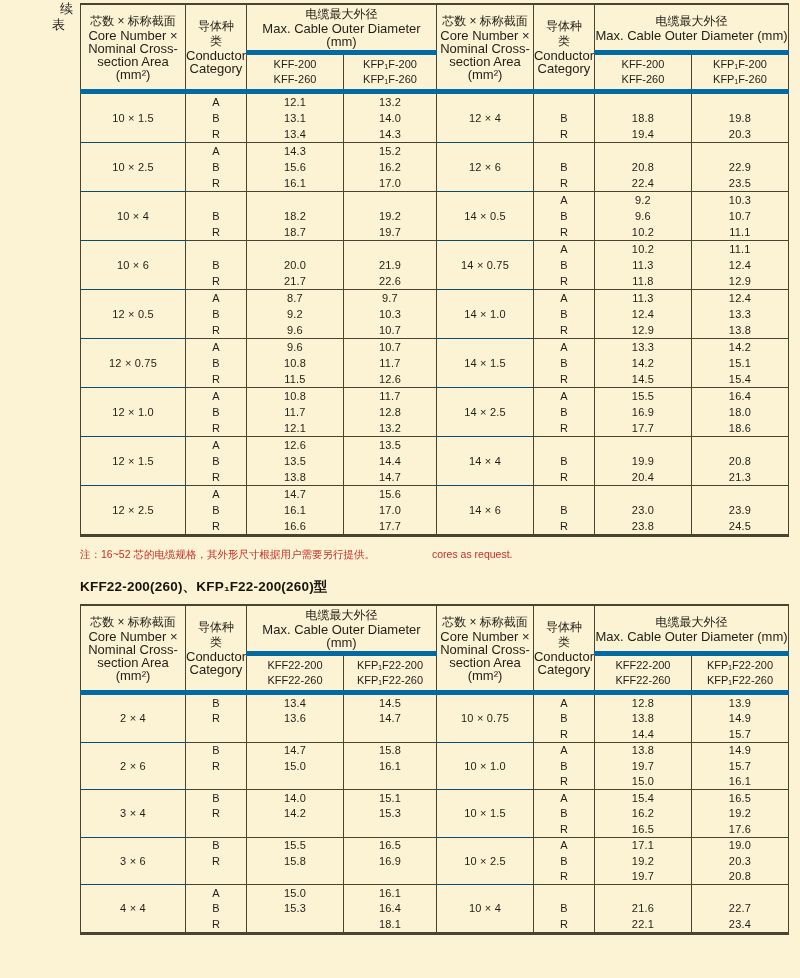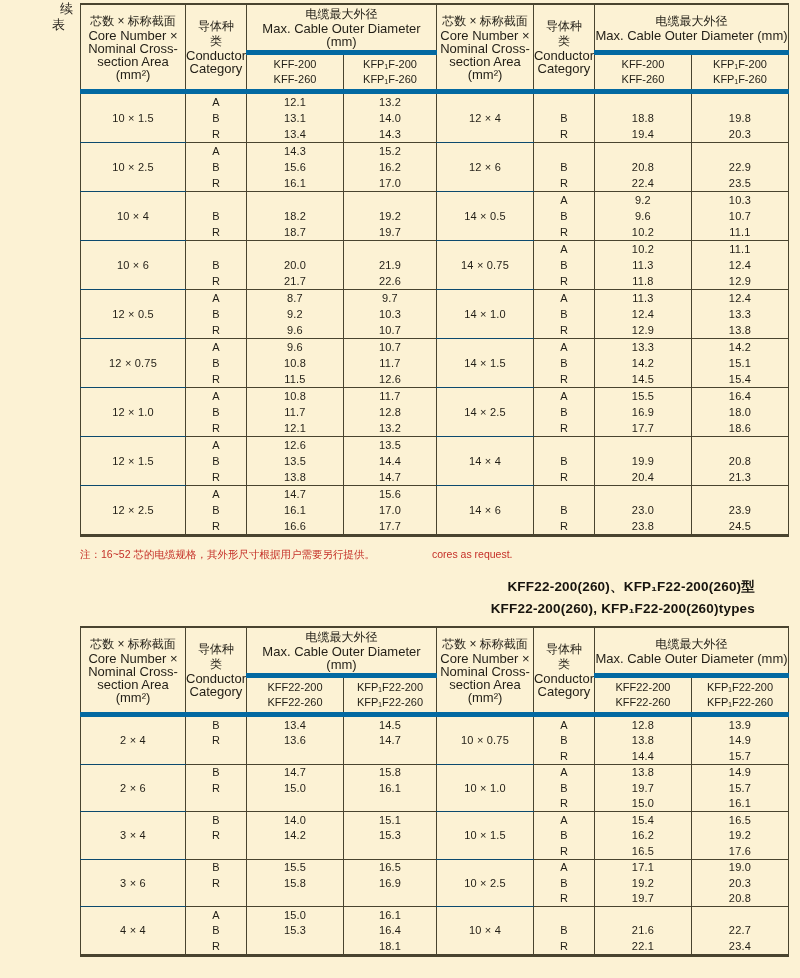--- a/index.html
+++ b/index.html
@@ -42,21 +42,21 @@
   tr.grp-end td{border-bottom:1px solid #49442f;}
   tbody td.spec{border-bottom:1px solid #0c4a6e;}
   .remarks{
     width:675px;margin:10px 0 0 80px;
     display:flex;color:#c53028;font-size:10.5px;line-height:15px;
   }
   .remarks .zh-note{width:352px;flex:none;text-align:left;}
   .remarks .en-note{width:323px;flex:none;text-align:left;}
   .section-heading{
     width:675px;margin:14px 0 6px 80px;
-    text-align:right;font-weight:bold;color:#17140e;
+    font-weight:bold;color:#17140e;
     font-size:13.5px;line-height:22px;letter-spacing:.2px;
   }
 </style>
 </head>
 <body>
 
 <div class="doc">
 
   <div class="continued">
     <span class="c1">续</span>
@@ -372,21 +372,20 @@
 
   <div class="remarks">
     <div class="zh-note">注：16~52 芯的电缆规格，其外形尺寸根据用户需要另行提供。</div>
     <div class="en-note">
       <div>cores as request.</div>
     </div>
   </div>
 
   <div class="section-heading">
     <div>KFF22-200(260)、KFP₁F22-200(260)型</div>
-    <div>KFF22-200(260), KFP₁F22-200(260)types</div>
   </div>
 
   <table class="cable t2">
     <colgroup>
       <col style="width:105px">
         <col style="width:43px">
         <col style="width:97px">
         <col style="width:93px">
       <col style="width:97px">
         <col style="width:46px">

